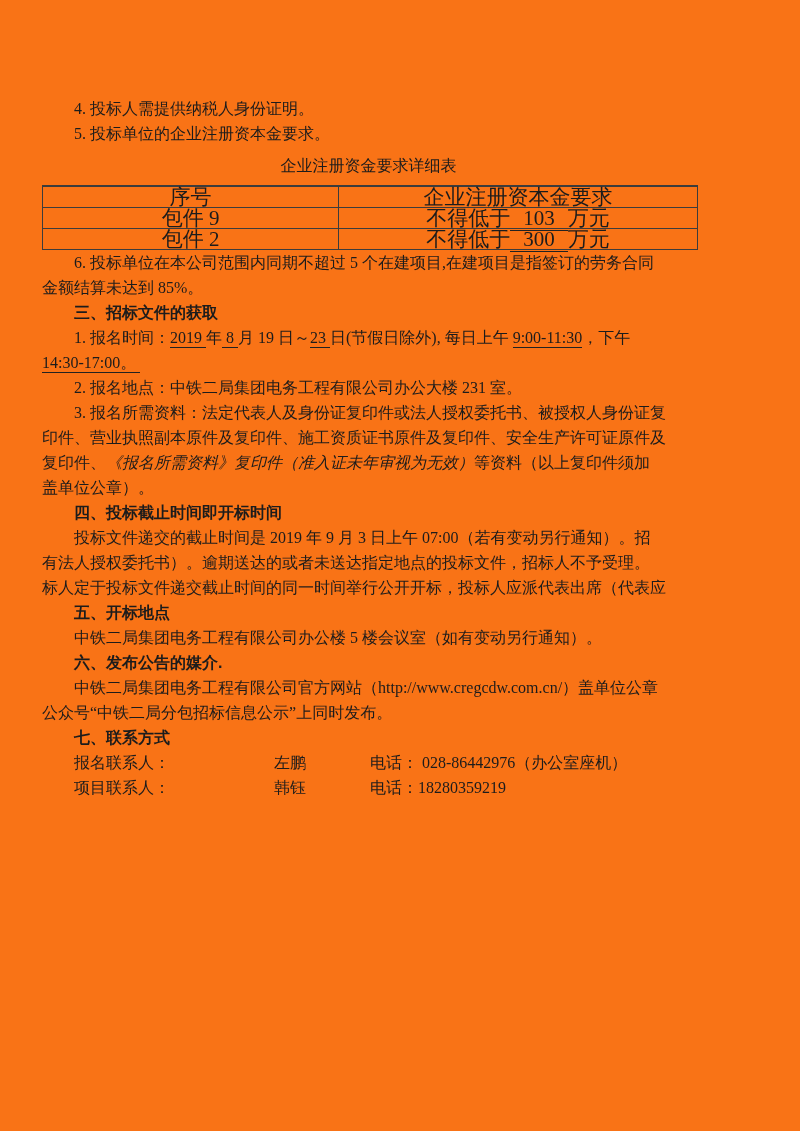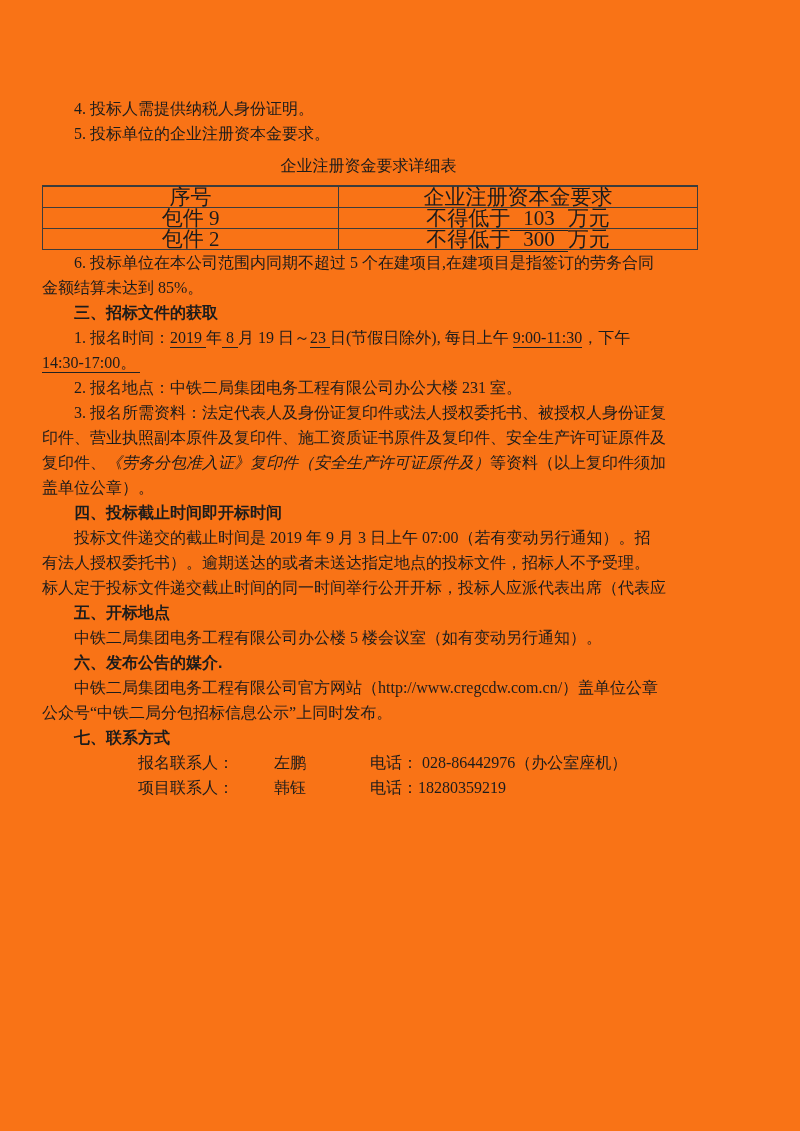--- a/index.html
+++ b/index.html
@@ -31,21 +31,21 @@
     border:1px solid #3c3c3c; height:20px; padding:0;
     text-align:center; vertical-align:middle;
     font-size:21px; line-height:20px; font-weight:normal; white-space:pre;
   }
   table.cap tr.hdr th { border-top:2px solid #3c3c3c; }
   .col-seq { width:295px; } .col-req { width:358px; }
   .bcell { font-family:Liberation Serif, serif; font-weight:bold; }
   .numu { border-bottom:1px solid #222; padding:0 13px; }
 
   .contact-row { white-space:pre; padding-left:32px; }
-  .c-label { display:inline-block; width:160px;text-align:right; }
+  .c-label { display:inline-block; width:160px; }
   .c-name  { display:inline-block; width:96px;margin-left:40px; }
 </style>
 </head>
 <body>
 
 <div class="page">
   <div class="content">
 
     <div class="line fl">4. 投标人需提供纳税人身份证明。</div>
     <div class="line fl">5. 投标单位的企业注册资本金要求。</div>
@@ -74,21 +74,21 @@
 
     <div class="heading">三、招标文件的获取</div>
 
     <div class="line fl"><span>1. 报名时间：</span><span class="u">2019 </span><span>年</span><span class="u"> 8 </span><span>月 19 日～</span><span class="u">23 </span><span>日(节假日除外), 每日上午 </span><span class="u">9:00-11:30</span><span>，下午</span></div>
     <div class="line"><span class="u">14:30-17:00。 </span></div>
 
     <div class="line fl">2. 报名地点：中铁二局集团电务工程有限公司办公大楼 231 室。</div>
 
     <div class="line fl">3. 报名所需资料：法定代表人及身份证复印件或法人授权委托书、被授权人身份证复</div>
     <div class="line">印件、营业执照副本原件及复印件、施工资质证书原件及复印件、安全生产许可证原件及</div>
-    <div class="line"><span>复印件、</span><span class="it">《劳务分包准入证》复印件（安全生产许可证原件及）</span><span>等资料（以上复印件须加</span></div>
+    <div class="line"><span>复印件、</span><span class="it">《报名所需资料》复印件（准入证未年审视为无效）</span><span>等资料（以上复印件须加</span></div>
     <div class="line">盖单位公章）。</div>
 
 
     <div class="heading">四、投标截止时间即开标时间</div>
     <div class="line fl">投标文件递交的截止时间是 2019 年 9 月 3 日上午 07:00（若有变动另行通知）。招</div>
     <div class="line">有法人授权委托书）。逾期送达的或者未送达指定地点的投标文件，招标人不予受理。</div>
     <div class="line">标人定于投标文件递交截止时间的同一时间举行公开开标，投标人应派代表出席（代表应</div>
 
     <div class="heading">五、开标地点</div>
     <div class="line fl">中铁二局集团电务工程有限公司办公楼 5 楼会议室（如有变动另行通知）。</div>

